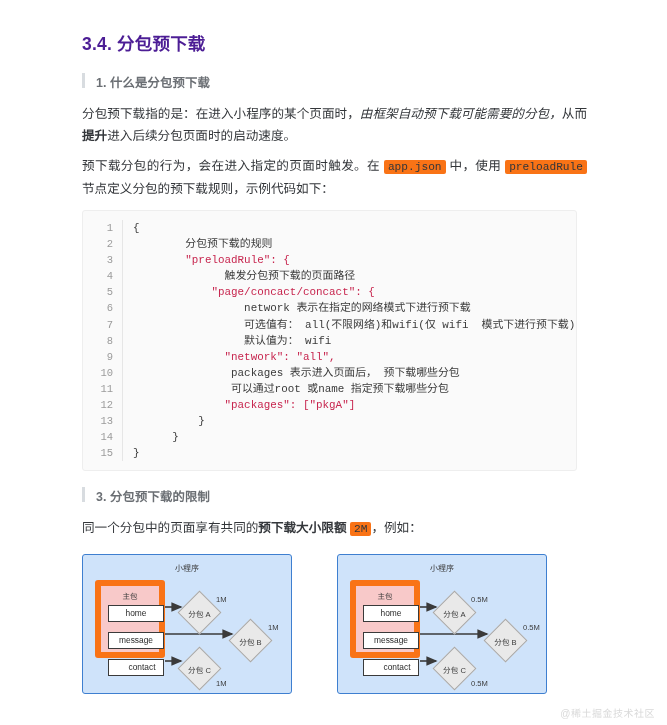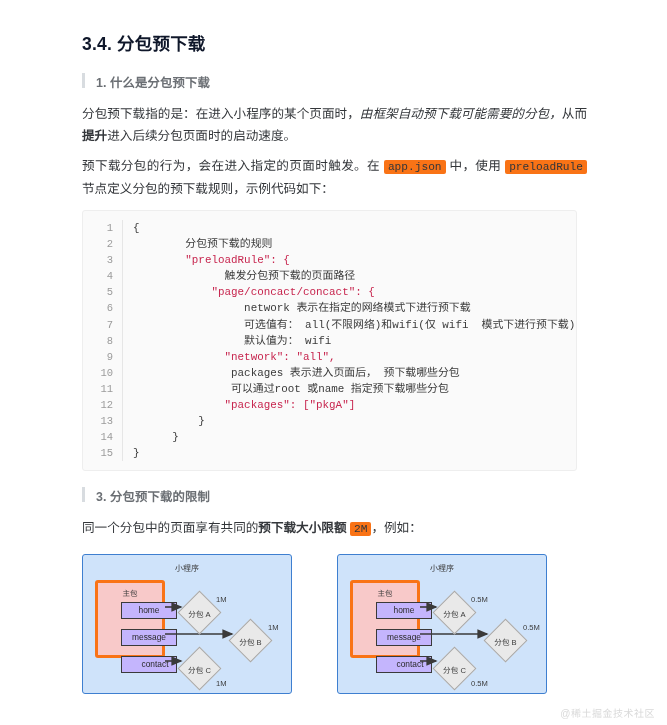--- a/index.html
+++ b/index.html
@@ -23,21 +23,21 @@
     width: 667px;
     height: 725px;
     box-sizing: border-box;
     padding: 26px 80px 0 82px;
   }
 
   
   .h3 {
     font-size: 17.5px;
     font-weight: bold;
-    color: #0f172a;
+    color: #4c1d95;
     margin: 4px 0 18px 0;
     letter-spacing: .2px;
   }
   .subhead {
     display: flex;
     align-items: flex-start;
     margin: 16px 0 12px 0;
   }
   .subhead .bar {
     width: 3px;
@@ -137,37 +137,37 @@
     font-size: 8px;
     color: #3a3a3a;
   }
   .mainpkg {
     position: absolute;
     left: 12px;
     top: 25px;
     width: 70px;
     height: 78px;
     background: #f8c9c9;
-    border: 3px solid #f97316;
+    border: 6px solid #f97316;
     border-radius: 3px;
     box-sizing: border-box;
   }
   .mainpkg-title {
     position: absolute;
     top: 4px; left: 0; right: 0;
     text-align: center;
     font-size: 7.5px;
     color: #3a3a3a;
   }
   .pkgbox {
     position: absolute;
-    left: 23px;
+    left: 7px;
     width: 56px;
     height: 17px;
-    background: #c4b5fd;
+    background: #ffffff;
     border: 1.3px solid #3a3a3a;
     box-sizing: border-box;
     font-size: 8.4px;
     line-height: 15px;
     text-align: center;
     color: #2a2a2a;
   }
   .pkgbox.b1 { top: 19px; }
   .pkgbox.b2 { top: 46px; }
   .pkgbox.b3 { top: 73px; padding-left: 12px; }

